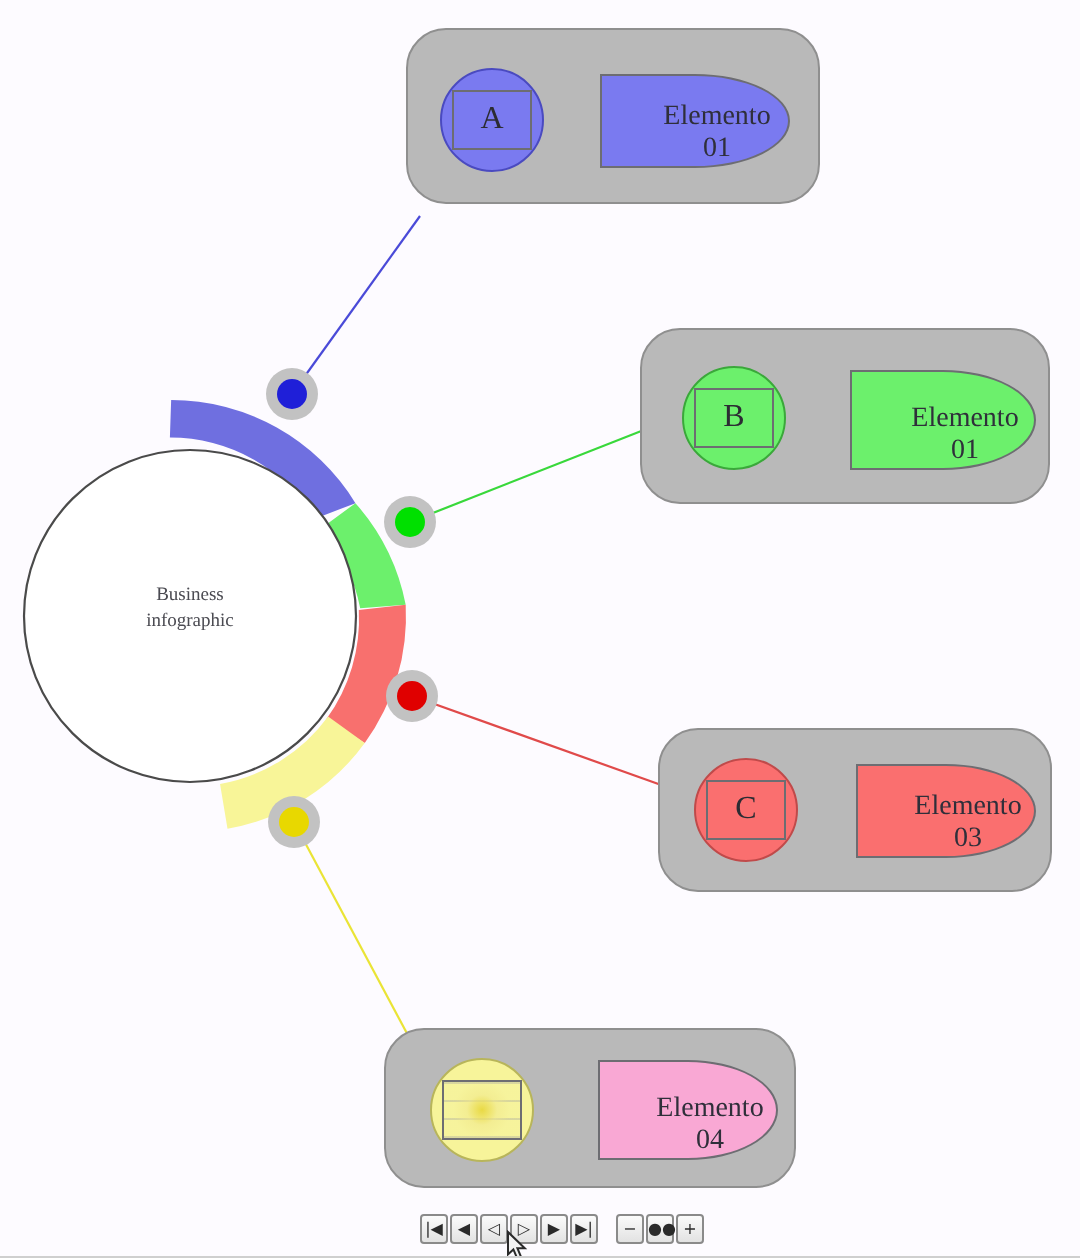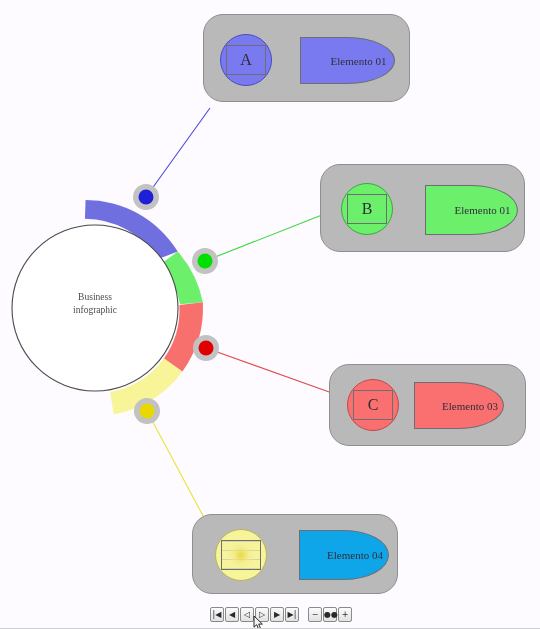--- a/index.html
+++ b/index.html
@@ -94,24 +94,24 @@
 
   .pill {
     position: absolute;
     box-sizing: border-box;
     border: 1.3px solid #6d6d72;
     border-top-left-radius: 0;
     border-bottom-left-radius: 0;
     border-top-right-radius: 50% 50%;
     border-bottom-right-radius: 50% 50%;
     display: flex;
-    align-items: center;
+    align-items: flex-end;
     justify-content: center;
     font-family: "Liberation Serif", serif;
-    font-size: 11px;
+    font-size: 14px;
     color: #2f2f3a;
     text-align: center;
     padding-left: 22px;
   }
 
   
   #toolbar {
     position: absolute;
     left: 210px;
     top: 606px;
@@ -222,30 +222,30 @@
     </div>
     <div class="pill" style="left:104px; top:20px; width:93px; height:50px; background:#6cf06c;">
       <span>Elemento 01</span>
     </div>
   </div>
 
   <div class="panel" style="left:329px; top:364px; width:197px; height:82px;">
     <div class="badge" style="left:17px; top:14px; width:52px; height:52px; background:#fa6f6f; border:1.4px solid #c04a4a;">
       <span class="badge-inner">C</span>
     </div>
-    <div class="pill" style="left:84px; top:17px; width:90px; height:47px; background:#fa6f6f;">
+    <div class="pill" style="left:98px; top:17px; width:90px; height:47px; background:#fa6f6f;">
       <span>Elemento 03</span>
     </div>
   </div>
 
   <div class="panel" style="left:192px; top:514px; width:206px; height:80px;">
     <div class="badge" style="left:22px; top:14px; width:52px; height:52px; background:#f7f49a; border:1.4px solid #b8b55a;">
       <span class="badge-inner glyph">D</span>
     </div>
-    <div class="pill" style="left:106px; top:15px; width:90px; height:50px; background:#0ea5e9;">
+    <div class="pill" style="left:106px; top:15px; width:90px; height:50px; background:#f9a8d4;">
       <span>Elemento 04</span>
     </div>
   </div>
 
   <div id="toolbar">
     <div class="tb-btn">|◀</div>
     <div class="tb-btn">◀</div>
     <div class="tb-btn">◁</div>
     <div class="tb-btn">▷</div>
     <div class="tb-btn">▶</div>

